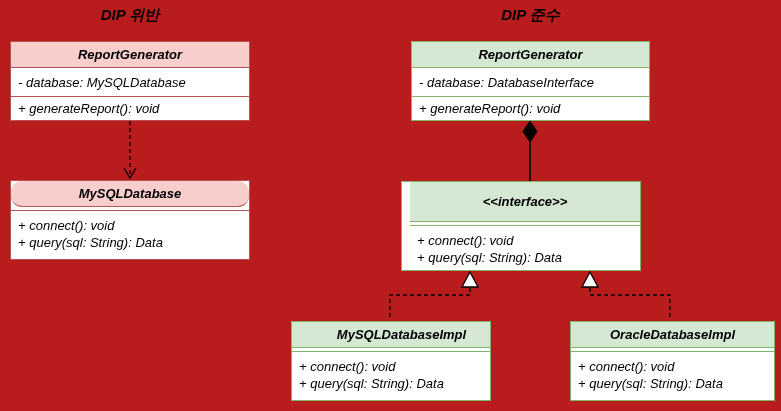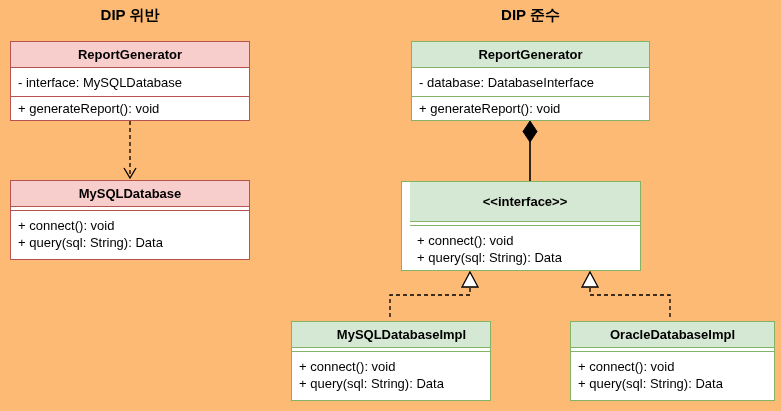--- a/index.html
+++ b/index.html
@@ -4,22 +4,23 @@
 <style>
   html,body { margin:0; padding:0; }
   body {
     font-family: "Liberation Sans", sans-serif;
     background:#ffffff;
     color:#000000;
   }
   #canvas {
     position:relative;
     width:781px; height:411px;
-    background:#fdba74;
+    background:#b91c1c;
     overflow:hidden;
+    font-style:italic;
   }
   .panel-title {
     position:absolute;
     top:5px;
     font-size:15px;
     font-weight:bold;
     text-align:center;
     line-height:19px;
   }
   .uml {
@@ -91,26 +92,26 @@
 
     <path d="M590,288 L590,295 L670,295 L670,320" fill="none" stroke="#000" stroke-width="1.3" stroke-dasharray="4 3"></path>
     <path d="M590,272 L598,287 L582,287 Z" fill="#ffffff" stroke="#000" stroke-width="1.3"></path>
   </svg>
 
   <div class="panel-title" style="left:10px; width:240px;">DIP 위반</div>
   <div class="panel-title" style="left:411px; width:239px;">DIP 준수</div>
 
   <div class="uml red" style="left:10px; top:41px; width:240px; height:80px;">
     <div class="hdr" style="flex-basis:25px;">ReportGenerator</div>
-    <div class="row sep" style="flex-basis:28px;">- interface: MySQLDatabase</div>
+    <div class="row sep" style="flex-basis:28px;">- database: MySQLDatabase</div>
     <div class="row fill">+ generateReport(): void</div>
   </div>
 
   <div class="uml red" style="left:10px; top:180px; width:240px; height:80px;">
-    <div class="hdr" style="flex-basis:25px;">MySQLDatabase</div>
+    <div class="hdr" style="flex-basis:25px;border-radius:11px;">MySQLDatabase</div>
     <div class="empty"></div>
     <div class="methods">
       <div>+ connect(): void</div>
       <div>+ query(sql: String): Data</div>
     </div>
   </div>
 
   <div class="uml green" style="left:411px; top:41px; width:239px; height:80px;">
     <div class="hdr" style="flex-basis:25px;">ReportGenerator</div>
     <div class="row sep" style="flex-basis:28px;">- database: DatabaseInterface</div>

